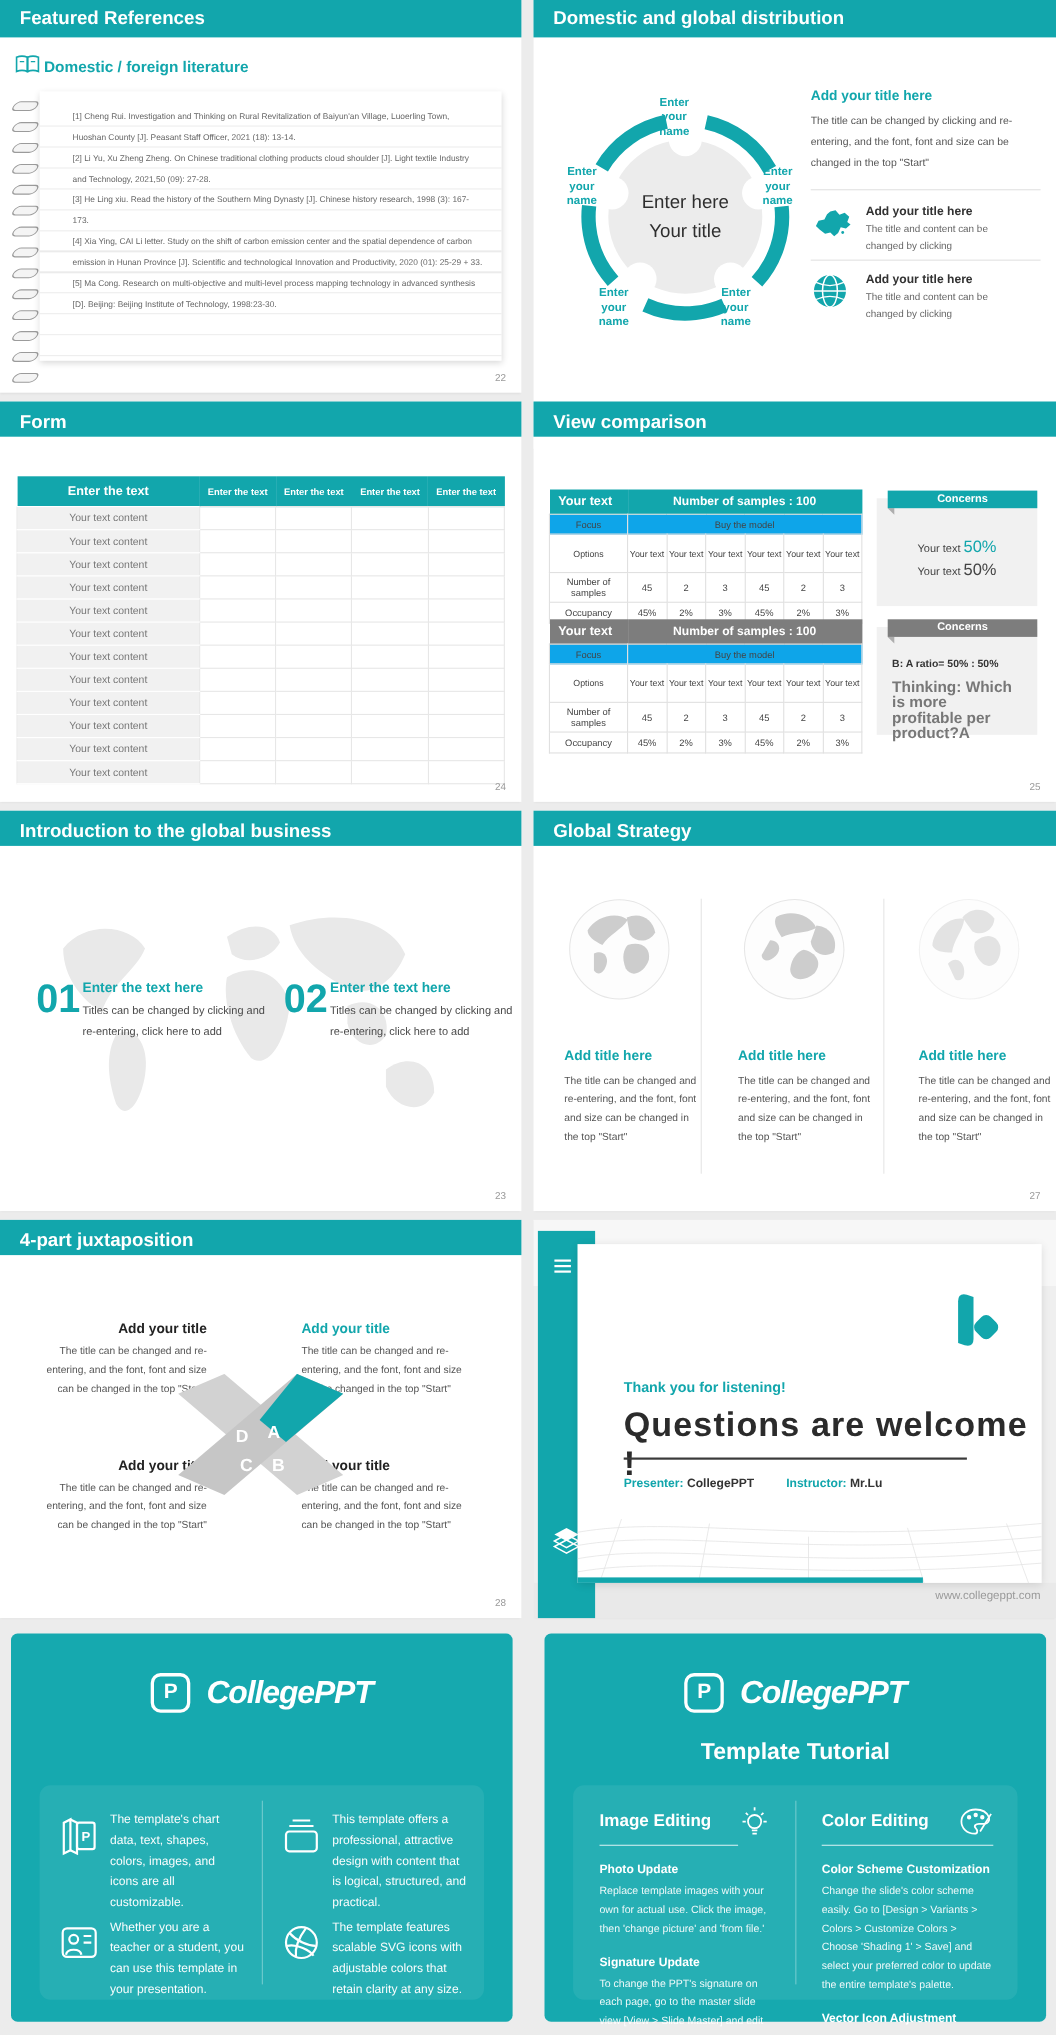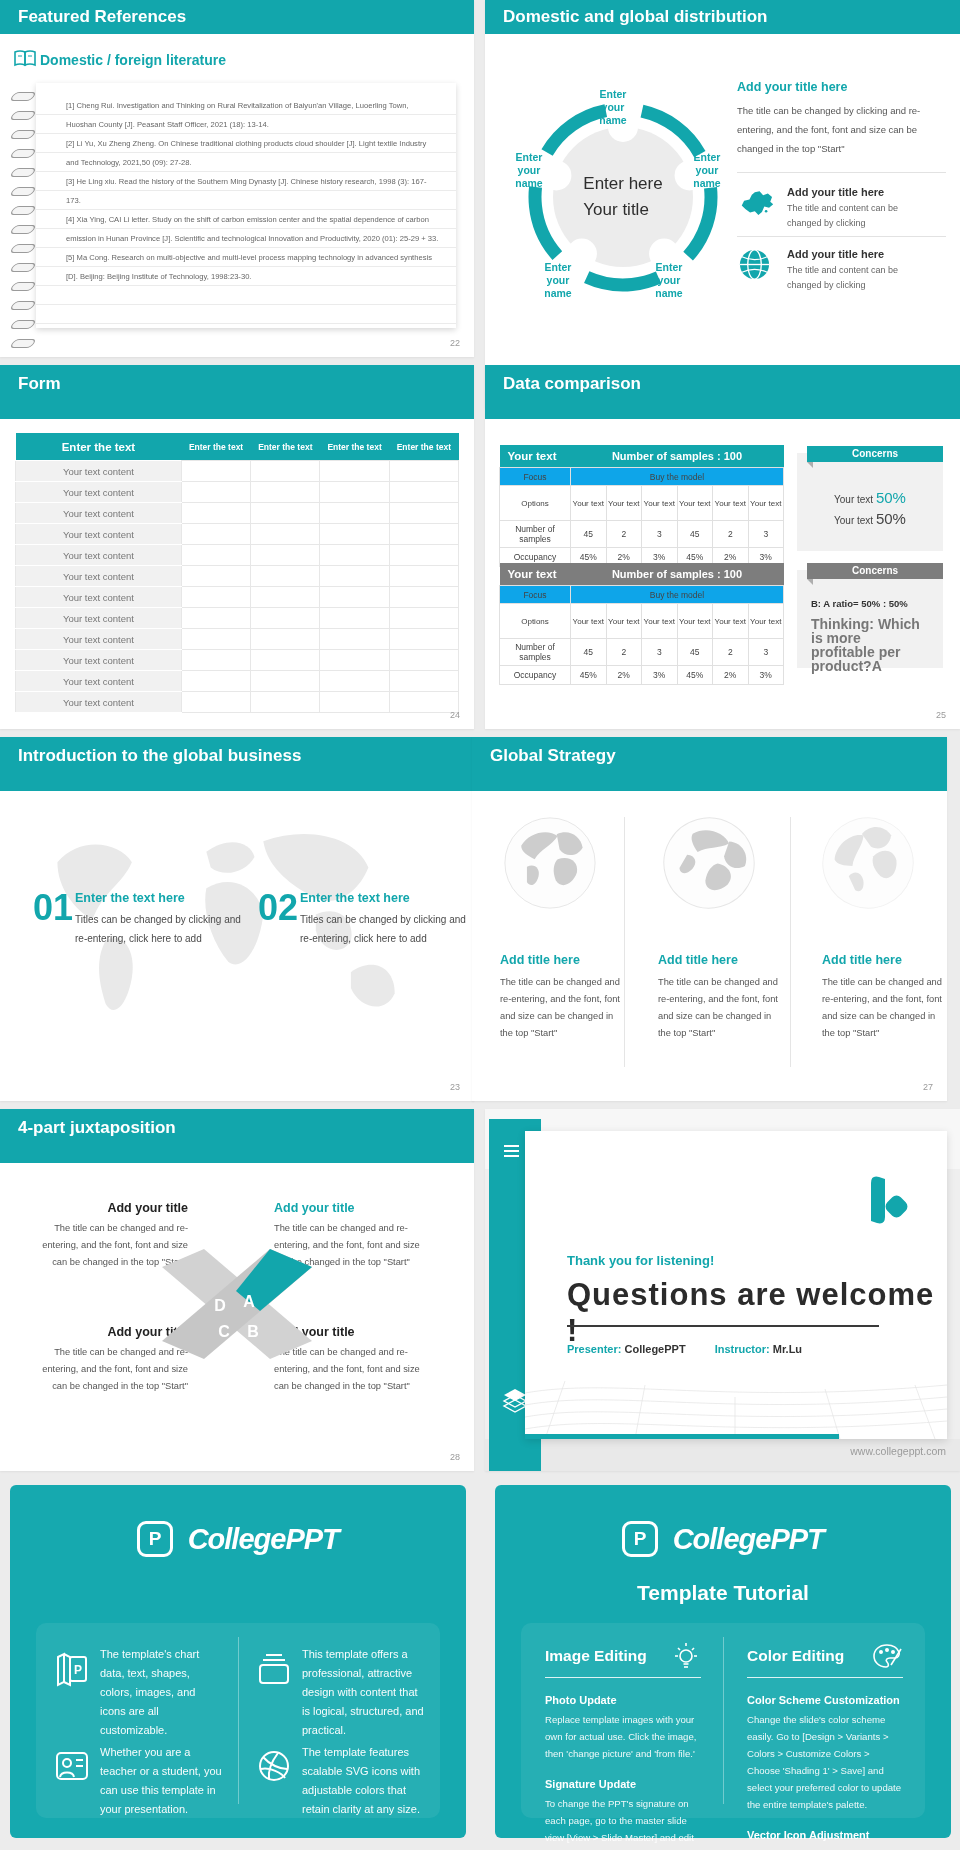--- a/index.html
+++ b/index.html
@@ -1,37 +1,37 @@
 <!DOCTYPE html>
 <html><head>
 <meta charset="utf-8">
 <style>
   :root{ --teal:#12a6ac; --teal2:#16a9af; }
   html,body{margin:0;padding:0;background:#ececec;font-family:"Liberation Sans",sans-serif;}
   #canvas{position:relative;width:960px;height:1850px;background:#ececec;overflow:hidden;}
   .slide{position:absolute;background:#fff;box-shadow:0 1px 2px rgba(0,0,0,.06);}
-  .hdr{position:absolute;top:0;left:0;right:0;height:54px;background:var(--teal);color:#fff;
+  .hdr{position:absolute;top:0;left:0;right:0;height:32px;background:var(--teal);color:#fff;
        font-weight:bold;font-size:17px;line-height:38px;padding-left:18px;box-sizing:border-box;}
   .hdr.short{height:34px;line-height:34px;}
   .pageno{position:absolute;right:14px;bottom:9px;font-size:9px;color:#9a9a9a;}
   .abs{position:absolute;}
   
   .sub-title{position:absolute;left:40px;top:52px;color:var(--teal);font-weight:bold;font-size:14px;}
   .paper{position:absolute;left:36px;top:83px;width:420px;height:245px;background:#fff;
          box-shadow:0 2px 6px rgba(0,0,0,.16);padding:13px 16px 0 30px;box-sizing:border-box;
          background-image:repeating-linear-gradient(to bottom,transparent 0,transparent 18px,#ebebeb 18px,#ebebeb 19px);
          background-position:0 13px;}
   .ref{font-size:7.6px;color:#666;line-height:19px;}
   .rings{position:absolute;left:12px;top:92px;}
   .ring{width:20px;height:7px;border:1.5px solid #9b9b9b;border-radius:5px;margin-bottom:10px;
         transform:skewX(-35deg);background:#f4f4f4;}
   
   .node{position:absolute;width:66px;transform:translate(-50%,-50%);text-align:center;color:var(--teal);
         font-weight:bold;font-size:10.5px;line-height:13px;white-space:pre-line;}
-  .center-label{position:absolute;left:138px;top:197px;transform:translate(-50%,-50%);text-align:left;
+  .center-label{position:absolute;left:138px;top:197px;transform:translate(-50%,-50%);text-align:center;
         color:#2e2e2e;font-size:17px;line-height:26px;white-space:pre-line;}
   .r-head{position:absolute;left:252px;color:var(--teal);font-weight:bold;font-size:12.5px;}
   .r-body{position:absolute;left:252px;width:205px;font-size:9.5px;color:#555;line-height:19px;}
   .r-div{position:absolute;left:252px;right:14px;height:1px;background:#e2e2e2;}
   .r-item-head{font-size:11px;font-weight:bold;color:#333;}
   .r-item-body{font-size:9px;color:#666;line-height:15px;width:140px;margin-top:3px;}
   
   table{border-collapse:collapse;}
   .formtbl{position:absolute;left:15px;top:68px;width:444px;table-layout:fixed;}
   .formtbl th{background:var(--teal);color:#fff;height:25px;}
@@ -310,21 +310,21 @@
             <td></td>
             <td></td>
             <td></td>
           </tr>
   </tbody>
       </table>
   <div class="pageno">24</div>
 </div>
 
 <div class="slide" style="left:485px;top:365px;width:475px;height:364px">
-  <div class="hdr"><span>Data comparison</span></div>
+  <div class="hdr"><span>View comparison</span></div>
 
   <table class="cmptbl t1" style="top:80px">
     <tbody>
           <tr>
             <th class="nm">Your text</th>
         <th colspan="6">Number of samples : 100</th>
           </tr>
     <tr class="focus">
             <td>Focus</td>
         <td colspan="6">Buy the model</td>
@@ -432,21 +432,21 @@
   </svg>
   <div class="bignum" style="left:33px;top:150px">01</div>
   <div class="it-head" style="left:75px;top:154px">Enter the text here</div>
   <div class="it-body" style="left:75px;top:173px">Titles can be changed by clicking and re-entering, click here to add</div>
   <div class="bignum" style="left:258px;top:150px">02</div>
   <div class="it-head" style="left:300px;top:154px">Enter the text here</div>
   <div class="it-body" style="left:300px;top:173px">Titles can be changed by clicking and re-entering, click here to add</div>
   <div class="pageno">23</div>
 </div>
 
-<div class="slide" style="left:472px;top:737px;width:475px;height:364px">
+<div class="slide" style="left:485px;top:737px;width:475px;height:364px">
   <div class="hdr"><span>Global Strategy</span></div>
   <div class="vdiv" style="left:152px"></div>
   <div class="vdiv" style="left:318px"></div>
   <svg class="abs" style="left:30px;top:78px" width="96" height="96" viewBox="0 0 100 100">
         <use href="#globe-g"></use>
       </svg>
   <svg class="abs" style="left:189px;top:78px" width="96" height="96" viewBox="0 0 100 100">
         <use href="#globe-g" transform="rotate(30 50 50)"></use>
       </svg>
   <svg class="abs" style="left:348px;top:78px" width="96" height="96" viewBox="0 0 100 100" opacity="0.55">

